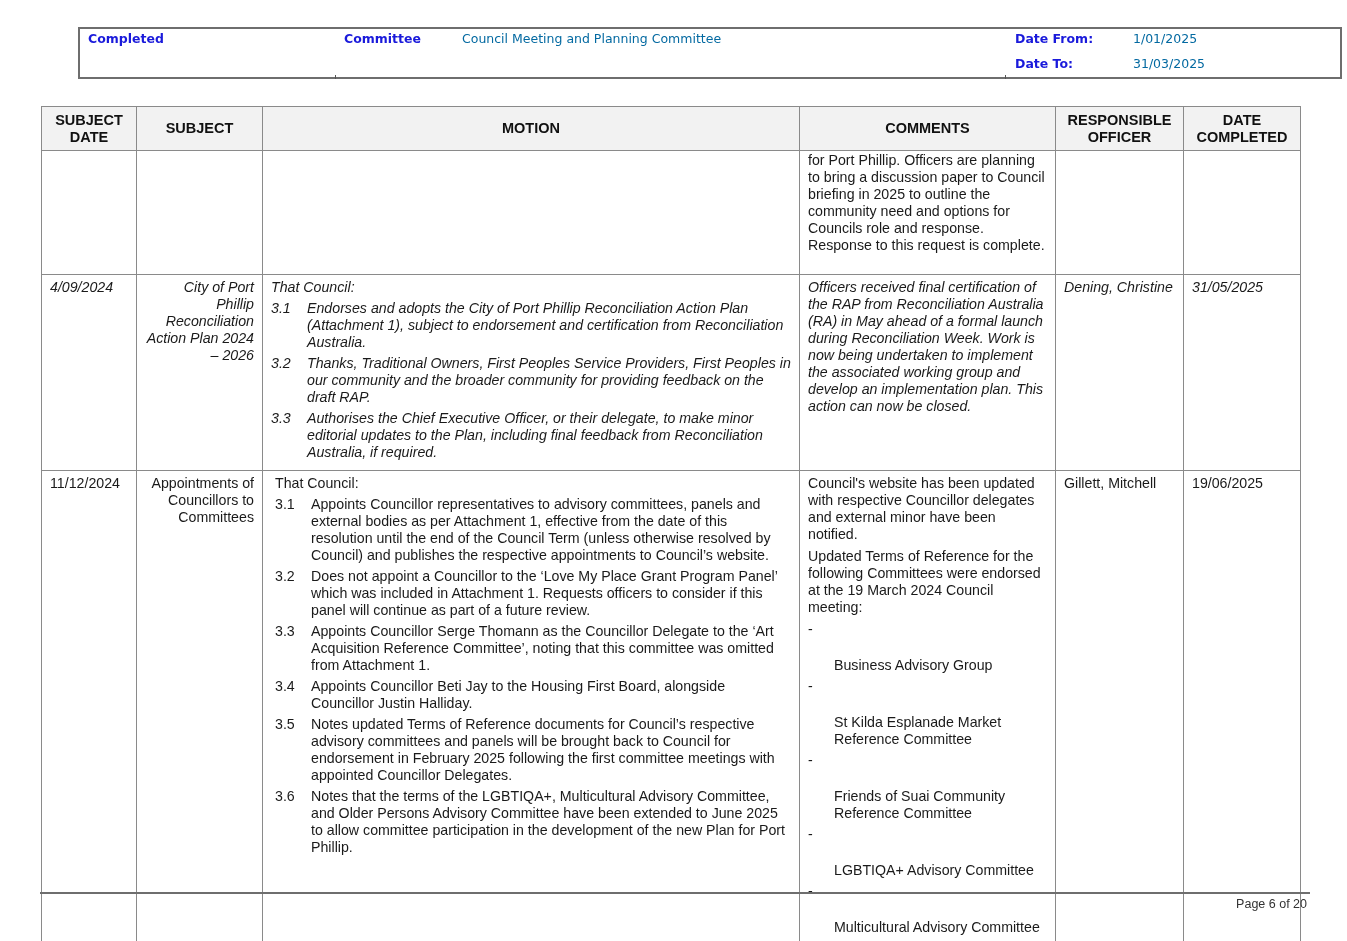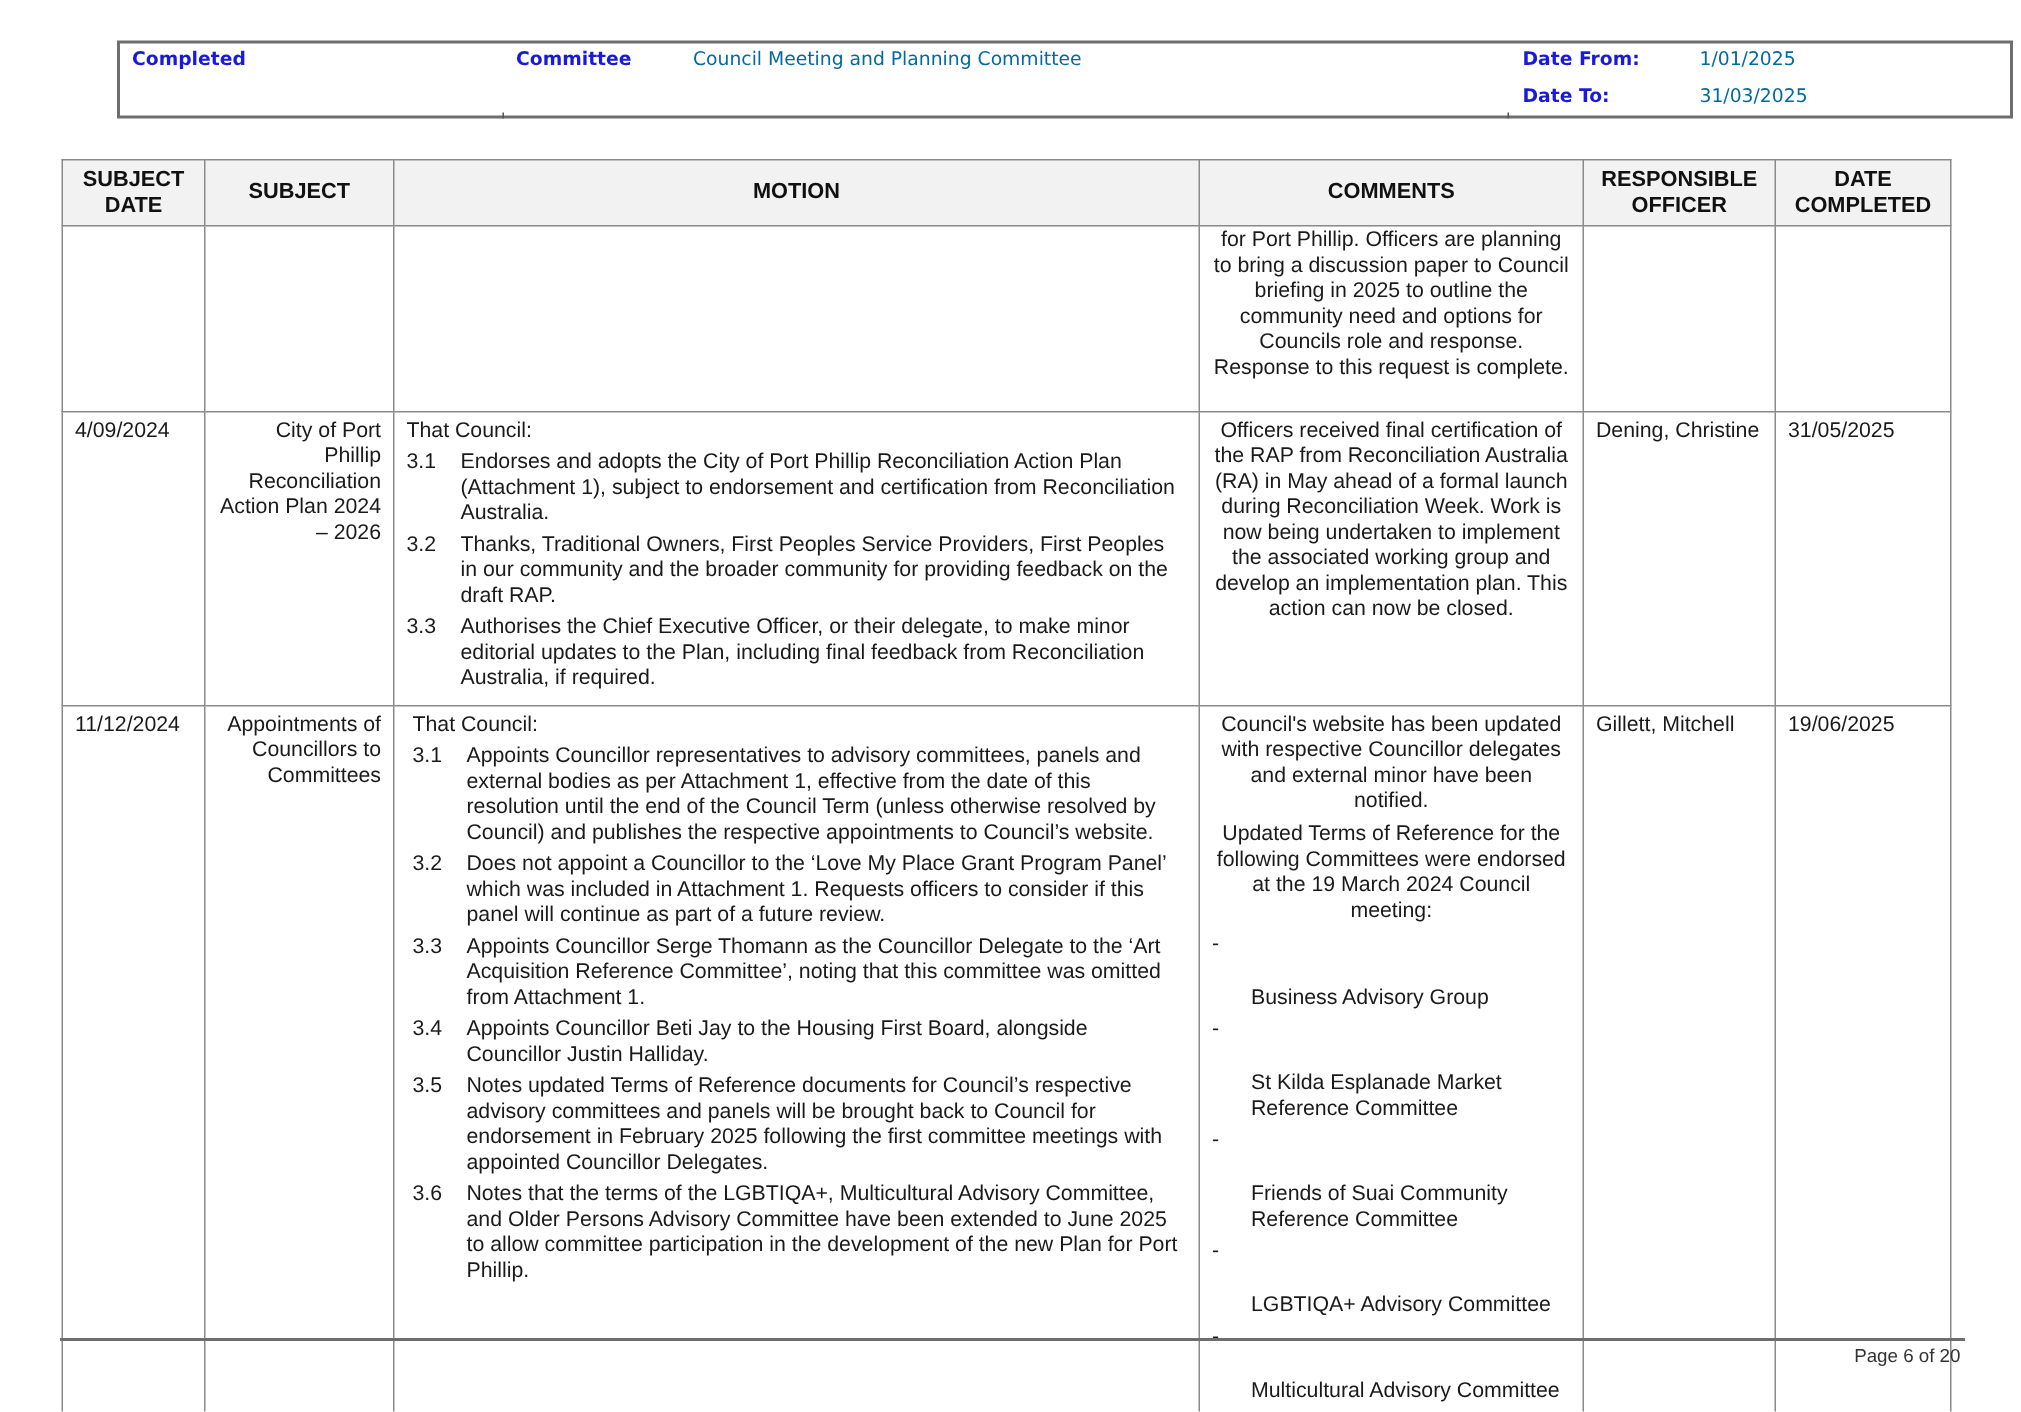--- a/index.html
+++ b/index.html
@@ -15,21 +15,21 @@
     table.main { position: absolute; left: 41px; top: 106px; width: 1259px; border-collapse: collapse; table-layout: fixed; font-size: 14.2px; line-height: 17px; }
     table.main th, table.main td { border: 1.5px solid #8a8a8a; vertical-align: top; }
     table.main th { background: #f2f2f2; font-weight: bold; font-size: 14.5px; line-height: 17px; text-align: center; vertical-align: middle; height: 43px; padding: 0 4px; color: #111; }
     table.main td { padding: 4px 8px 4px 8px; }
     td.subj { text-align: right; padding-left: 4px; padding-right: 4px; }
     td.motion { padding-left: 9px; padding-right: 8px; margin-left: 17px; }
     .intro { margin: 0 0 4px 0; }
     .item { display: flex; margin-bottom: 4px; }
     .item .num { width: 36px; flex: 0 0 36px; }
     .item .txt { flex: 1; }
-    .cpara { margin: 0 0 5px 0; text-align: center; }
+    .cpara { margin: 0 0 5px 0; }
     .bullet { display: flex; margin: 0 0 4px 0; }
     .bullet .dash { width: 26px; flex: 0 0 26px; }
     .bullet .btxt { flex: 1; margin-top: 36px; }
 
     
     .footline { position: absolute; left: 40px; top: 892px; width: 1270px; height: 1.5px; background: #6e6e6e; }
     .pagenum { position: absolute; right: 40px; top: 897px; font-family: Liberation Sans, sans-serif; font-size: 12.5px; color: #333; }
   </style>
 </head>
 <body>
@@ -72,21 +72,21 @@
       <td></td>
       <td class="subj"></td>
       <td class="motion"></td>
       <td style="padding-top:1px;">
         <div class="cpara">for Port Phillip. Officers are planning to bring a discussion paper to Council briefing in 2025 to outline the community need and options for Councils role and response. Response to this request is complete.</div>
       </td>
       <td></td>
       <td></td>
     </tr>
 
-    <tr style="height:196px;">
+    <tr style="height:196px;font-style:italic;">
       <td>4/09/2024</td>
       <td class="subj">City of Port Phillip Reconciliation Action Plan 2024 – 2026</td>
       <td class="motion">
         <div class="intro">That Council:</div>
         <div class="item">
           <span class="num">3.1</span>
           <span class="txt">Endorses and adopts the City of Port Phillip Reconciliation Action Plan (Attachment 1), subject to endorsement and certification from Reconciliation Australia.</span>
         </div>
         <div class="item">
           <span class="num">3.2</span>

